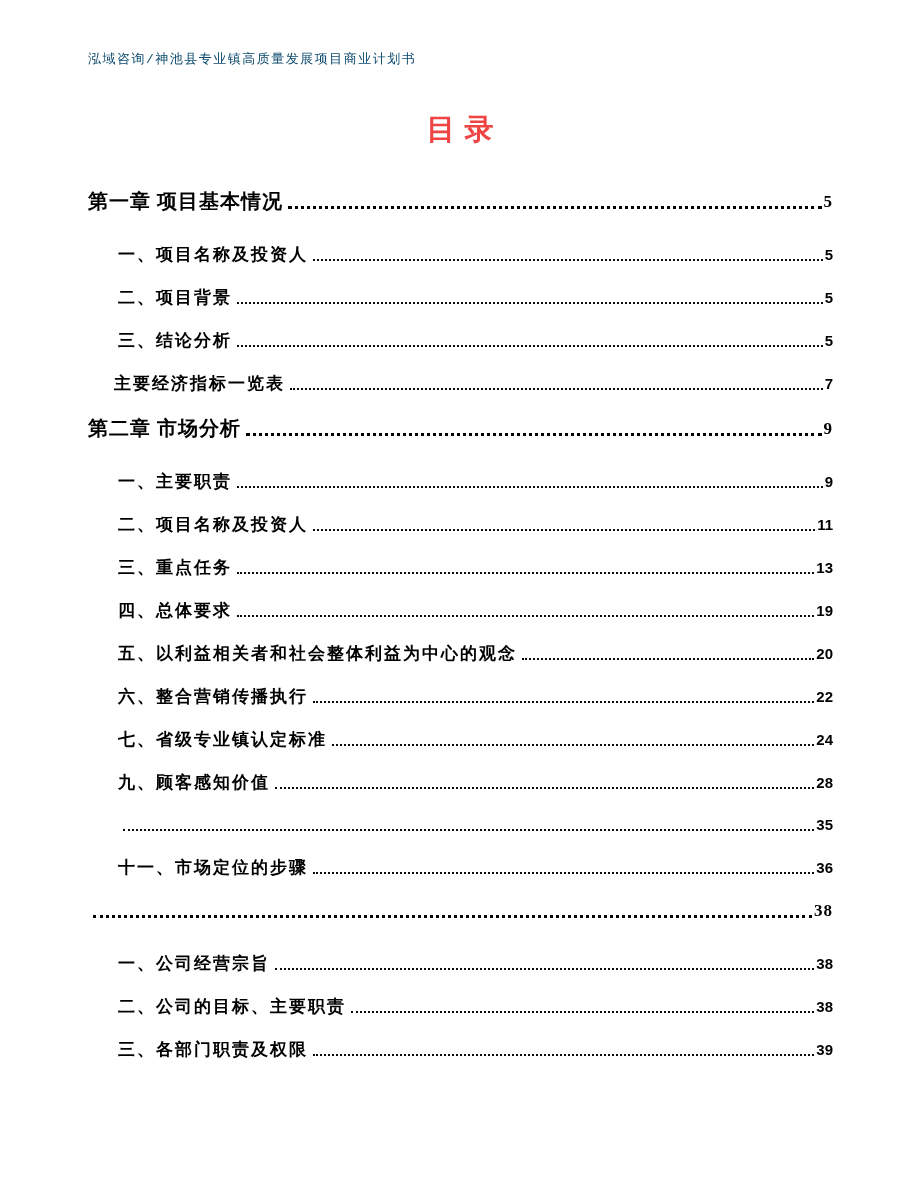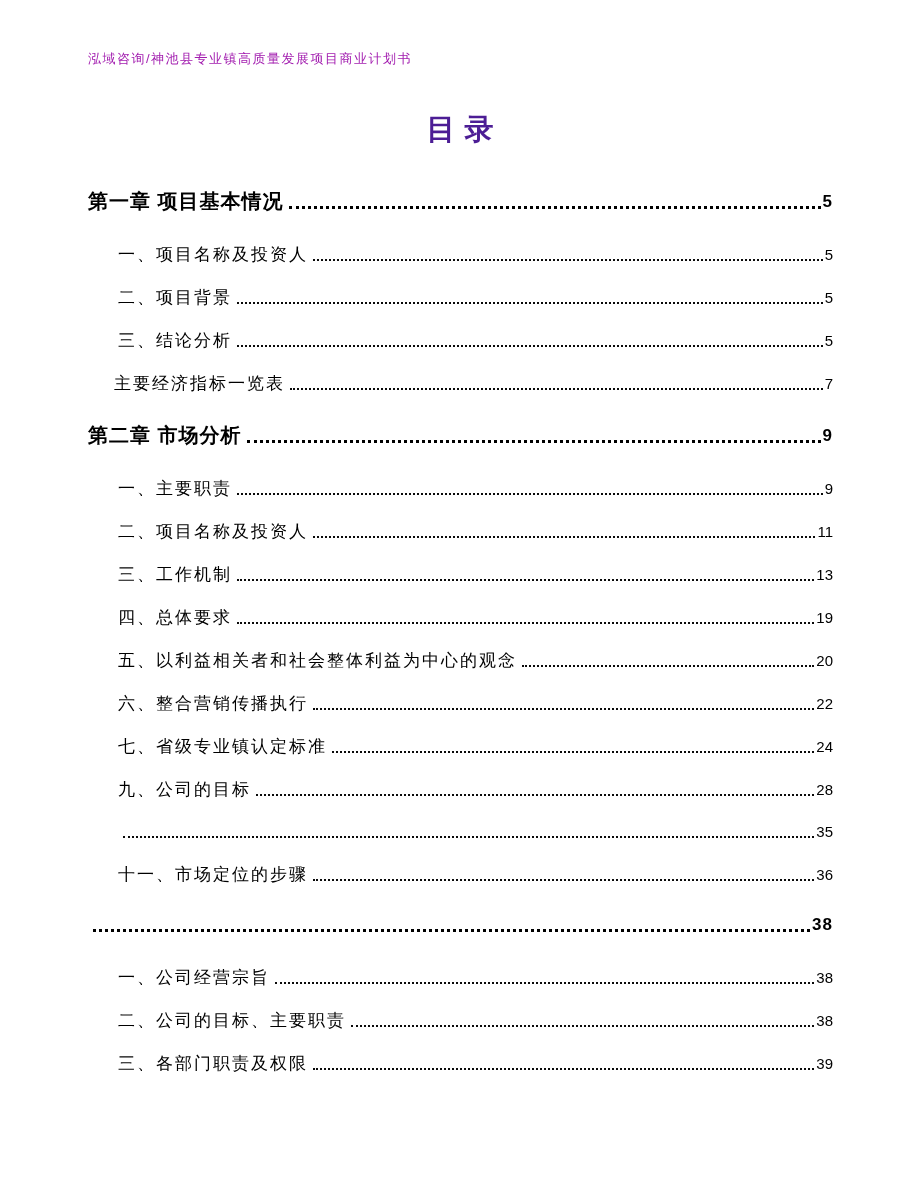--- a/index.html
+++ b/index.html
@@ -12,66 +12,67 @@
     background: #ffffff;
     font-family: "Liberation Serif", "DejaVu Serif", serif;
     color: #000000;
     overflow: hidden;
   }
   .doc-header {
     position: absolute;
     left: 88px;
     top: 50px;
     font-size: 13px;
-    color: #a21caf;
+    color: #0c4a6e;
     letter-spacing: 1.5px;
-    font-family: Liberation Sans, sans-serif;
+    font-family: Liberation Mono, monospace;
     white-space: nowrap;
   }
   .doc-title {
     padding-top: 110px;
     text-align: center;
     font-size: 29px;
     font-weight: bold;
     letter-spacing: 9px;
     padding-left: 9px; 
     font-family: "Liberation Sans", "DejaVu Sans", sans-serif;
-    color: #4c1d95;
+    color: #ef4444;
   }
   .toc {
     margin: 38px 87px 0 88px;
   }
   .toc-row {
     display: flex;
     align-items: flex-end;
     cursor: pointer;
   }
   .toc-chapter {
-    margin-top: 28px;
-    font-family: Liberation Sans, sans-serif;
+    margin-top: 21px;
+    font-family: Liberation Serif, serif;
     font-weight: bold;
     font-size: 20px;
     line-height: 26px;
     letter-spacing: 1px;
   }
   .toc-chapter .leader {
     border-bottom: 3px dotted #000000;
     margin: 0 2px 5px 5px;
   }
   .toc-chapter .pagenum {
     font-size: 17px;
     font-weight: bold;
     line-height: 24px;
   }
   .toc-item {
     margin-top: 22px;
     padding-left: 30px;
     font-size: 17px;
     line-height: 21px;
     letter-spacing: 2px;
+    font-weight: bold;
   }
   .toc-chapter + .toc-item { margin-top: 30px; }
   .toc-item.unnumbered { padding-left: 26px; }
   .toc-item .leader {
     border-bottom: 2px dotted #0a0a0a;
     margin: 0 2px 4px 5px;
   }
   .toc-item .pagenum {
     font-family: "Liberation Sans", "DejaVu Sans", sans-serif;
     font-size: 15px;
@@ -125,21 +126,21 @@
         <span class="entry-label">一、主要职责</span>
         <span class="leader"></span>
         <span class="pagenum">9</span>
       </div>
       <div class="toc-row toc-item">
         <span class="entry-label">二、项目名称及投资人</span>
         <span class="leader"></span>
         <span class="pagenum">11</span>
       </div>
       <div class="toc-row toc-item">
-        <span class="entry-label">三、工作机制</span>
+        <span class="entry-label">三、重点任务</span>
         <span class="leader"></span>
         <span class="pagenum">13</span>
       </div>
       <div class="toc-row toc-item">
         <span class="entry-label">四、总体要求</span>
         <span class="leader"></span>
         <span class="pagenum">19</span>
       </div>
       <div class="toc-row toc-item">
         <span class="entry-label">五、以利益相关者和社会整体利益为中心的观念</span>
@@ -150,21 +151,21 @@
         <span class="entry-label">六、整合营销传播执行</span>
         <span class="leader"></span>
         <span class="pagenum">22</span>
       </div>
       <div class="toc-row toc-item">
         <span class="entry-label">七、省级专业镇认定标准</span>
         <span class="leader"></span>
         <span class="pagenum">24</span>
       </div>
       <div class="toc-row toc-item">
-        <span class="entry-label">九、公司的目标</span>
+        <span class="entry-label">九、顾客感知价值</span>
         <span class="leader"></span>
         <span class="pagenum">28</span>
       </div>
       <div class="toc-row toc-item">
         <span class="leader"></span>
         <span class="pagenum">35</span>
       </div>
       <div class="toc-row toc-item">
         <span class="entry-label">十一、市场定位的步骤</span>
         <span class="leader"></span>

